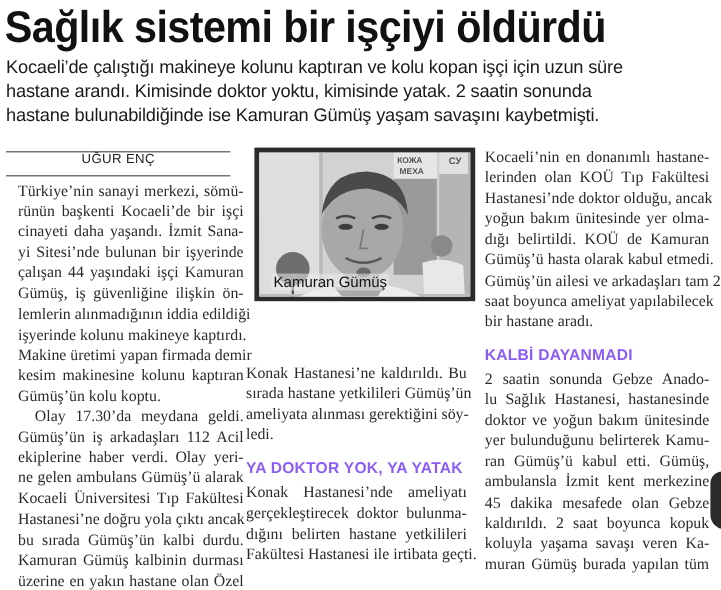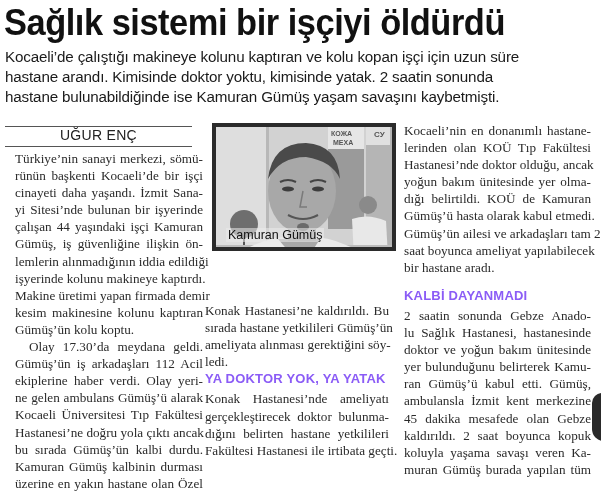--- a/index.html
+++ b/index.html
@@ -16,21 +16,21 @@
     line-height:20px; color:#1a1a1a; letter-spacing:-0.15px;
   }
   .lede div { white-space:nowrap; }
   .col { position:absolute; font-family:"Liberation Serif", serif; font-size:13.2px; line-height:17.1px; color:#2a2a2a; }
   .col .ln { white-space:nowrap; display:block; text-align:justify; text-align-last:justify; }
   .col .ln.last { text-align-last:left; }
   .col .ln.indent { padding-left:14px; }
   .rule { position:absolute; height:1px; background:#555; }
   .author {
     position:absolute; left:5px; width:187px; top:127px; text-align:center;
-    font-family:"Liberation Sans", sans-serif; font-size:14px; color:#222; letter-spacing:0.3px;
+    font-family:"Liberation Sans", sans-serif; font-size:11px; color:#222; letter-spacing:0.3px;
   }
   .subhead {
     font-family:"Liberation Sans", sans-serif; font-weight:bold; font-size:13px;
     color:#8b5cf6; letter-spacing:0.2px; display:block; white-space:nowrap;
   }
   .photo {
     position:absolute; left:212px; top:123px; width:184px; height:128px;
     background:#2b2b2b; box-sizing:border-box; padding:4px; 
   }
   .photo-inner {
@@ -130,21 +130,21 @@
     </svg>
     <div class="caption">Kamuran Gümüş</div>
   </div>
 </div>
 
 <div class="col" style="left:205px; top:302px; width:184px;">
   <span class="ln">Konak Hastanesi’ne kaldırıldı. Bu</span>
   <span class="ln">sırada hastane yetkilileri Gümüş’ün</span>
   <span class="ln">ameliyata alınması gerektiğini söy-</span>
   <span class="ln last">ledi.</span>
-  <span class="subhead" style="margin-bottom:3px;">YA DOKTOR YOK, YA YATAK</span>
+  <span class="subhead" style="margin-top:11px; margin-bottom:3px;">YA DOKTOR YOK, YA YATAK</span>
   <span class="ln">Konak Hastanesi’nde ameliyatı</span>
   <span class="ln">gerçekleştirecek doktor bulunma-</span>
   <span class="ln">dığını belirten hastane yetkilileri</span>
   <span class="ln last">Fakültesi Hastanesi ile irtibata geçti.</span>
 </div>
 
 <div class="col" style="left:404px; top:122px; width:187px;">
   <span class="ln">Kocaeli’nin en donanımlı hastane-</span>
   <span class="ln">lerinden olan KOÜ Tıp Fakültesi</span>
   <span class="ln">Hastanesi’nde doktor olduğu, ancak</span>

